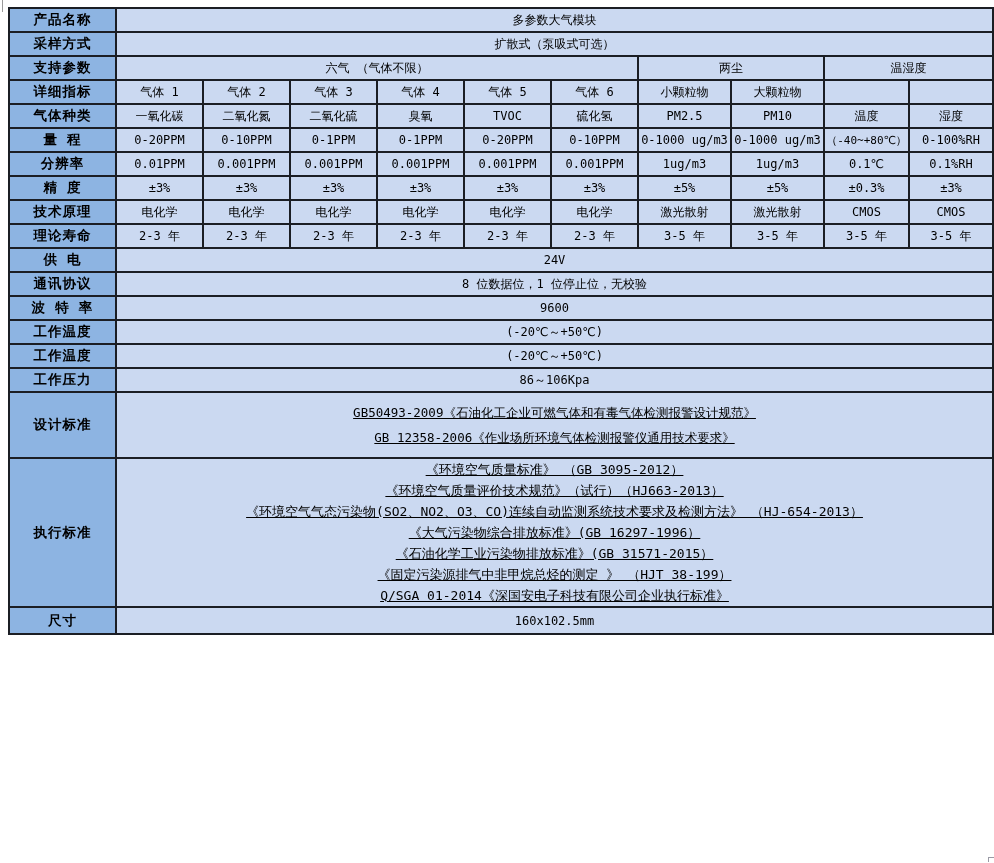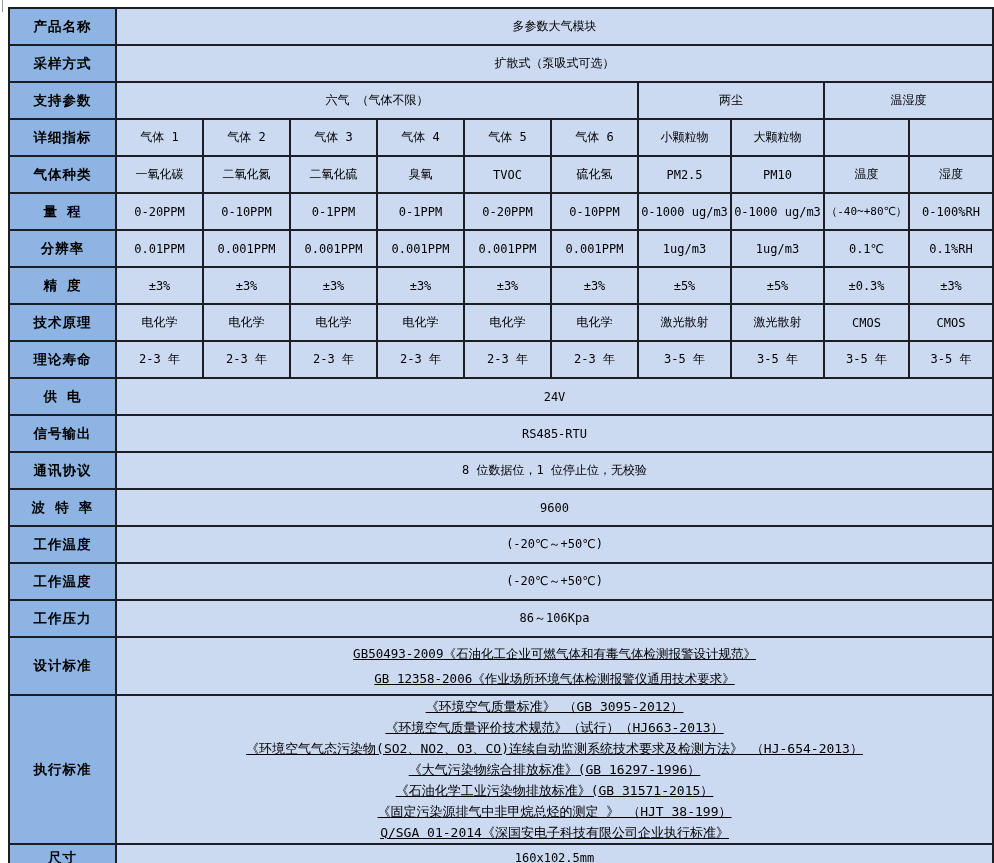--- a/index.html
+++ b/index.html
@@ -16,22 +16,22 @@
     border:2px solid #1b1e24;
     text-align:center;vertical-align:middle;
     padding:0 1px;overflow:hidden;white-space:nowrap;
   }
   td.lbl{
     background:#8db4e2;font-weight:bold;font-size:13.5px;letter-spacing:1px;
   }
   td.val{
     background:#cbd9f1;font-size:12px;
   }
-  tr.h31{height:37px;}
-  tr.h54{height:58px;}
+  tr.h31{height:24px;}
+  tr.h54{height:66px;}
   tr.h149{height:149px;}
   tr.h27{height:27px;margin-left:16px;}
   td.multiline{white-space:normal;text-decoration:underline;}
   .line{line-height:25px;font-size:12.5px;}
   .line-sm{line-height:21px;font-size:13px;}
   .artifact-tl{
     position:absolute;left:2px;top:0;width:1px;height:12px;background:#9a9a9a;
   }
   .artifact-br{
     position:absolute;left:988px;top:857px;width:5px;height:4px;
@@ -166,24 +166,20 @@
     <td class="val">3-5 年</td>
     <td class="val">3-5 年</td>
     <td class="val">3-5 年</td>
   </tr>
 
   <tr class="h31">
     <td class="lbl">供  电</td>
     <td class="val" colspan="10">24V</td>
   </tr>
   <tr class="h31">
-    <td class="lbl">信号输出</td>
-    <td class="val" colspan="10">RS485-RTU</td>
-  </tr>
-  <tr class="h31">
     <td class="lbl">通讯协议</td>
     <td class="val" colspan="10">8 位数据位，1 位停止位，无校验</td>
   </tr>
   <tr class="h31">
     <td class="lbl">波 特 率</td>
     <td class="val" colspan="10">9600</td>
   </tr>
   <tr class="h31">
     <td class="lbl">工作温度</td>
     <td class="val" colspan="10">(-20℃～+50℃)</td>

